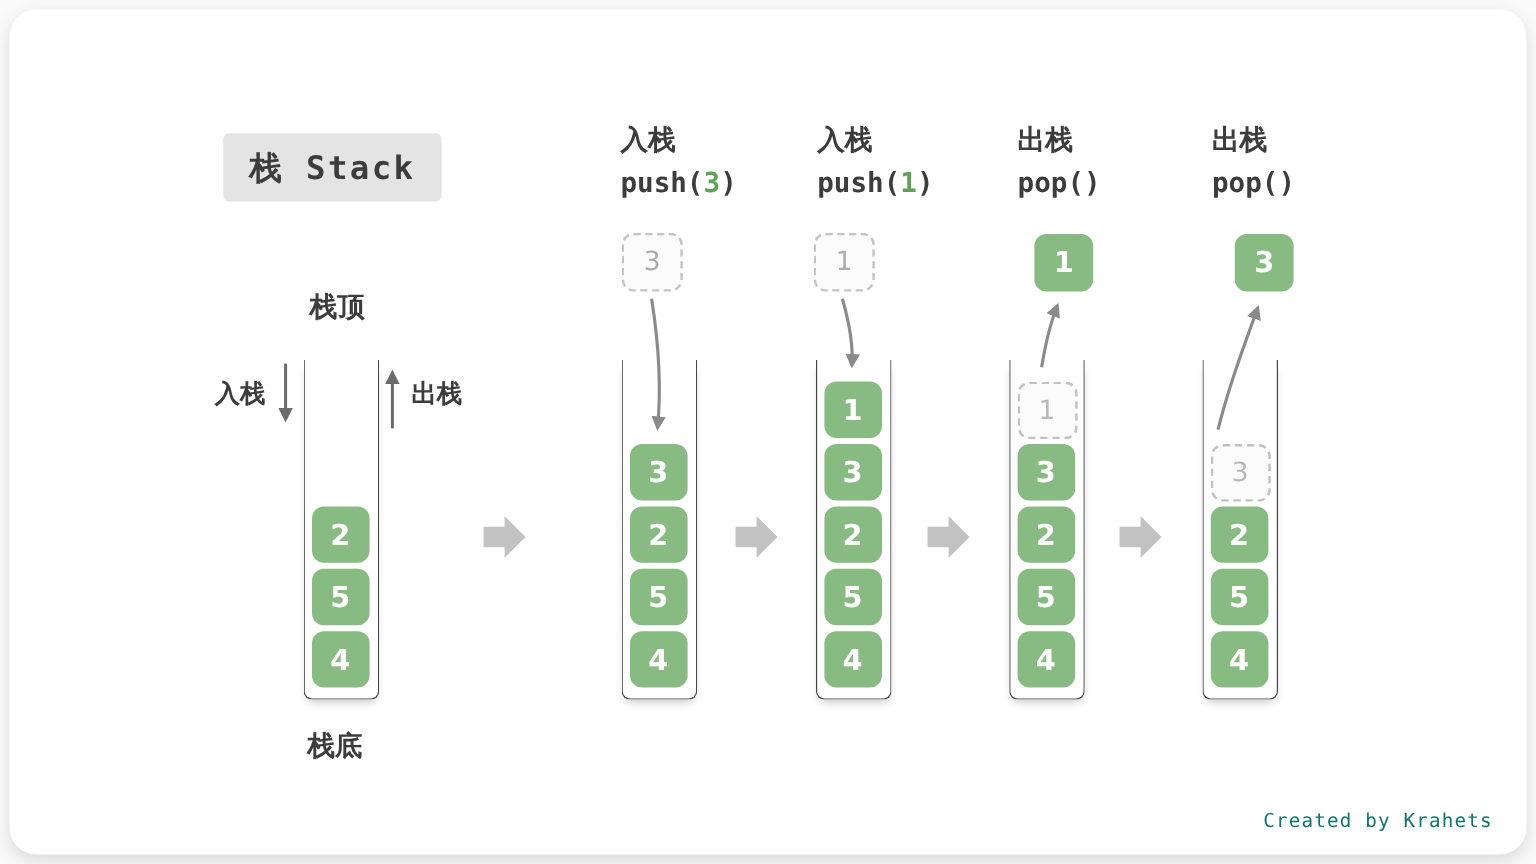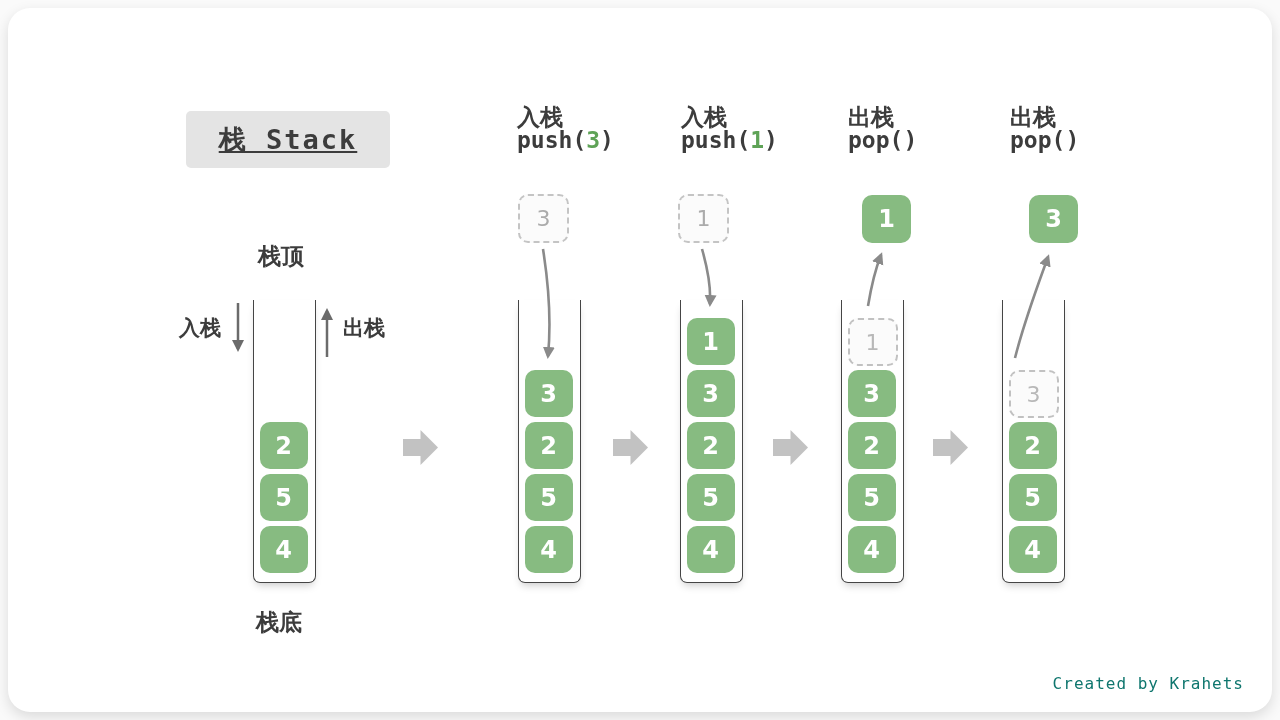--- a/index.html
+++ b/index.html
@@ -3,28 +3,28 @@
 <meta charset="utf-8">
 <style>
   html,body{margin:0;padding:0;background:#fafafa;}
   .stage{position:relative;width:1280px;height:720px;overflow:hidden;
          font-family:"DejaVu Sans","Liberation Sans",sans-serif;}
   .card{position:absolute;left:8px;top:8px;right:8px;bottom:8px;background:#ffffff;
         border-radius:22px;box-shadow:0 5px 14px rgba(0,0,0,0.13);}
   .abs{position:absolute;}
 
   
-  .title-box{position:absolute;left:186px;top:111px;width:204px;height:57px;background:#E4E4E4;
+  .title-box{position:absolute;left:186px;top:111px;width:182px;height:57px;background:#E4E4E4;
              border-radius:5px;display:flex;align-items:center;justify-content:center;
-             font:700 27px "DejaVu Sans Mono","Liberation Mono",monospace;color:#3C3C3C;letter-spacing:2px;text-decoration:underline;}
+             font:700 27px "DejaVu Sans Mono","Liberation Mono",monospace;color:#3C3C3C;letter-spacing:2px;}
 
   
   .op-header{position:absolute;top:106px;color:#3C3C3C;}
   .op-cn{font:700 23px "DejaVu Sans","Liberation Sans",sans-serif;line-height:1;}
-  .op-code{font:700 23px "DejaVu Sans Mono","Liberation Mono",monospace;line-height:1;}
+  .op-code{margin-top:13px;font:700 23px "DejaVu Sans Mono","Liberation Mono",monospace;line-height:1;}
   .op-code .arg{color:var(--code-green,#5FA357);}
 
   
   .cn-label{position:absolute;font:700 23px "DejaVu Sans","Liberation Sans",sans-serif;color:#3C3C3C;line-height:1;text-align:right;}
   .cn-small{font-size:21px;}
 
   
   .stack-container{position:absolute;width:61px;height:282px;
                    border-left:1.5px solid #454545;border-right:1.5px solid #454545;
                    border-bottom:1.5px solid #454545;border-radius:0 0 7px 7px;

